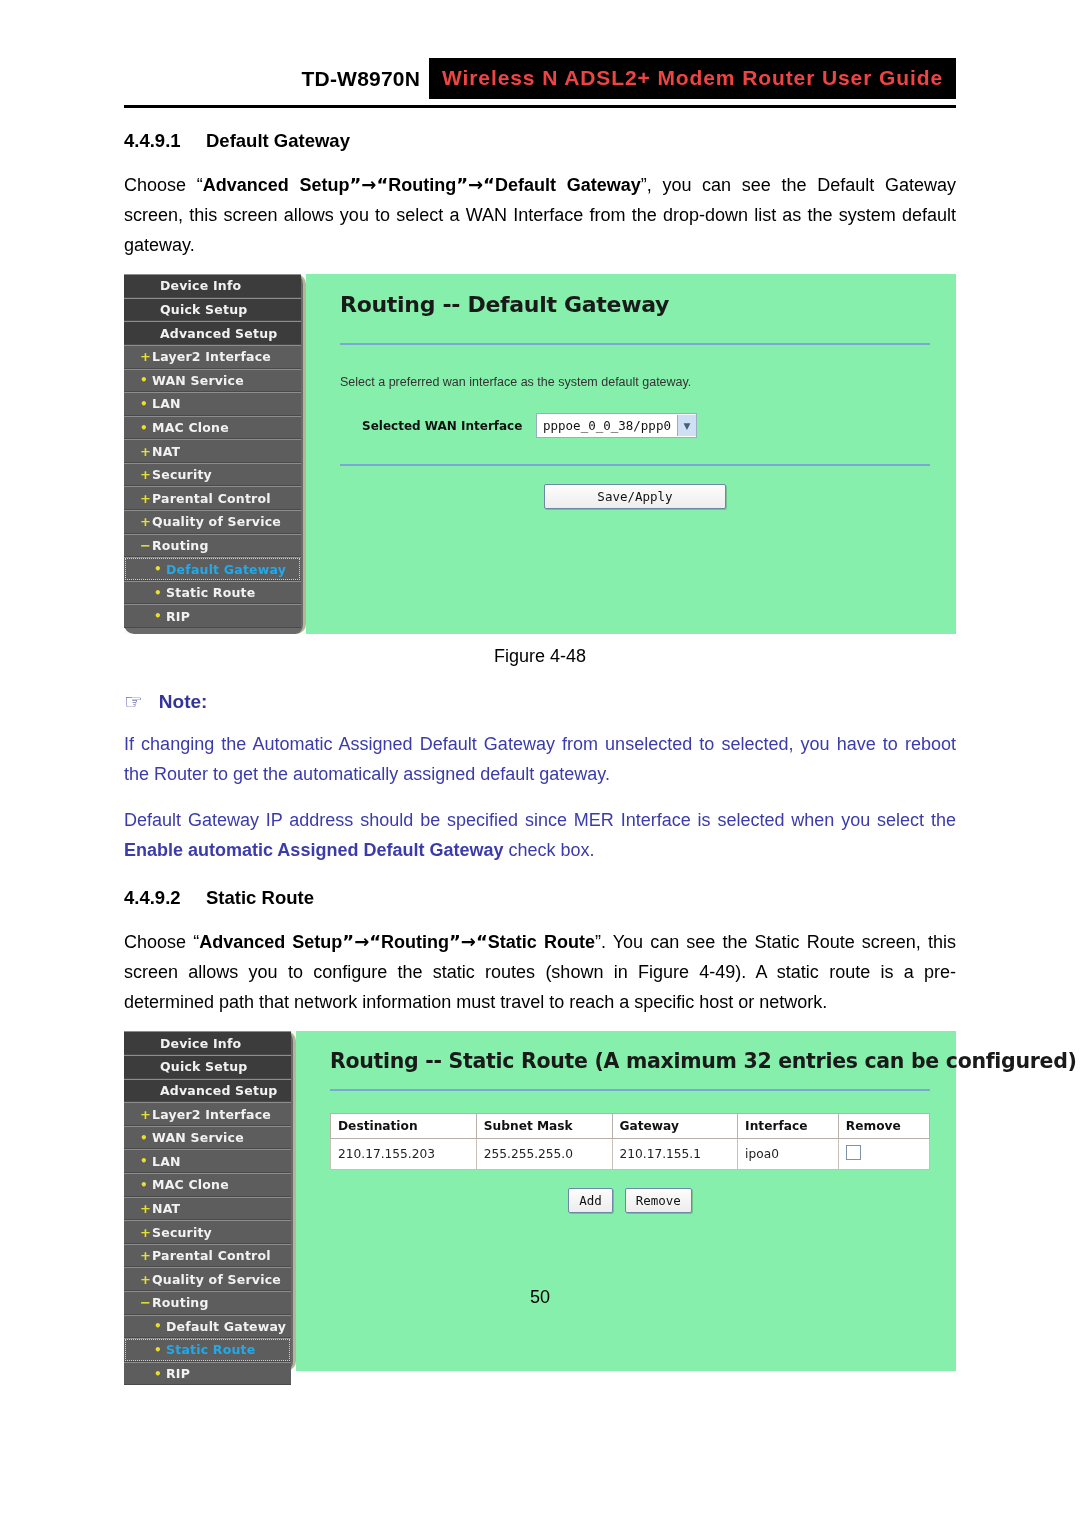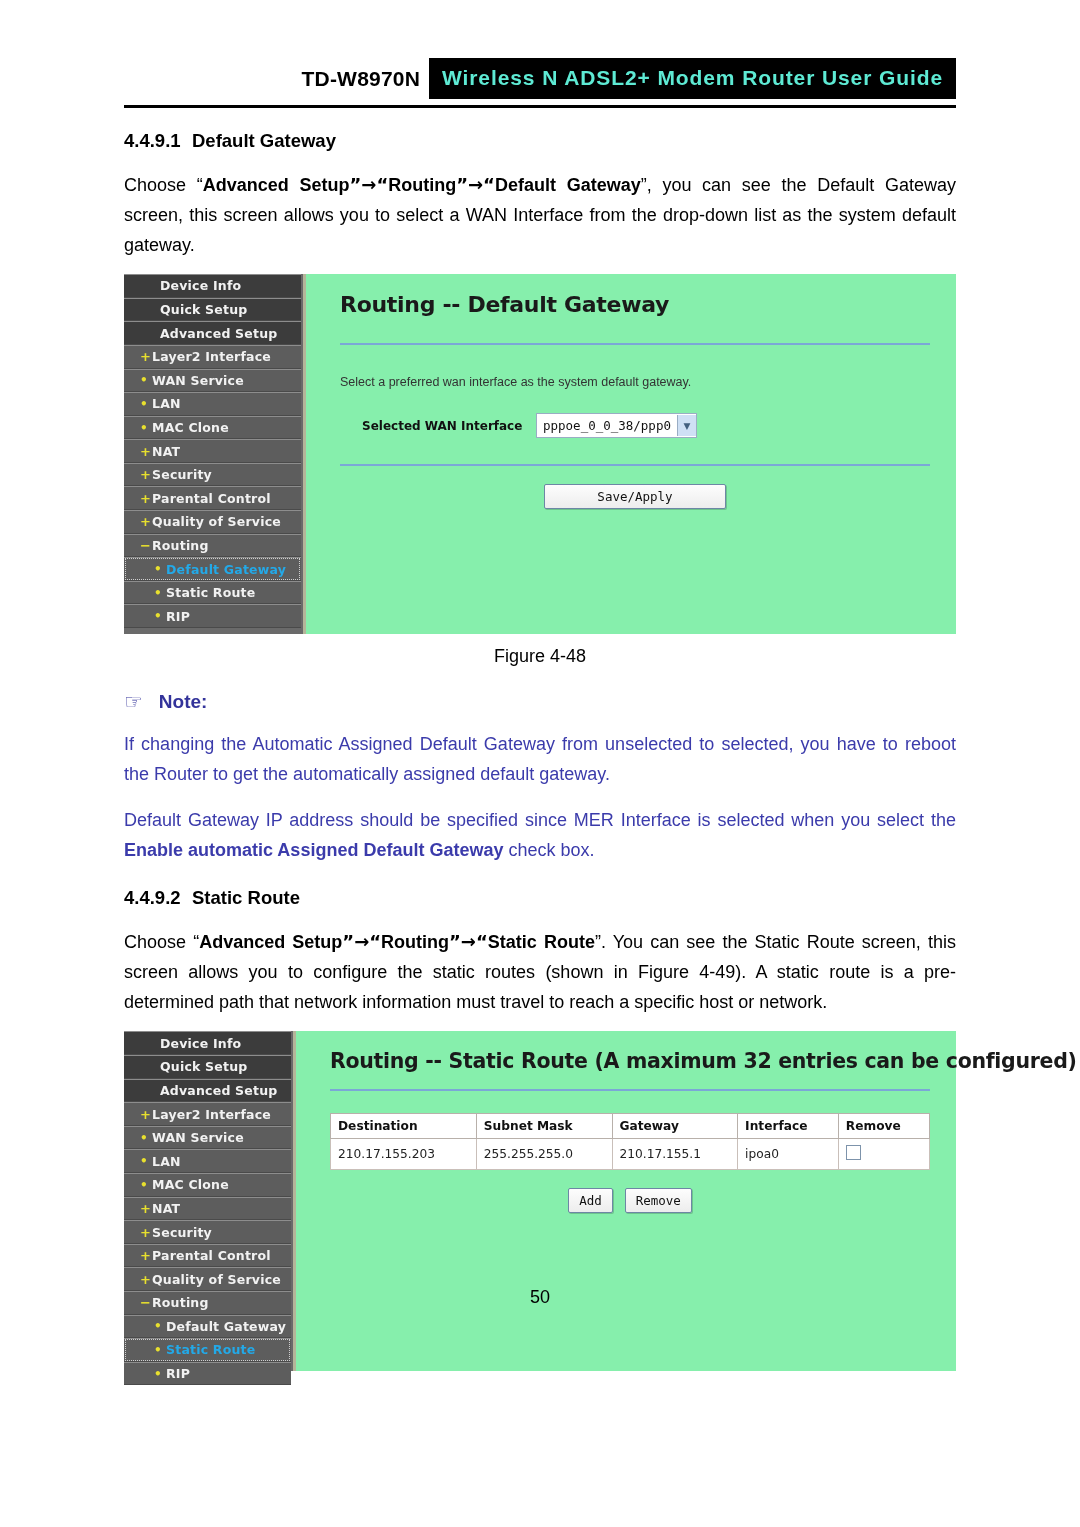--- a/index.html
+++ b/index.html
@@ -35,39 +35,40 @@
     font-size: 21px;
     font-weight: bold;
     letter-spacing: 0.2px;
     color: #000;
     display: flex;
     align-items: center;
     padding-right: 9px;
   }
   .doc-header .banner {
     background: #000000;
-    color: #5eead4;
+    color: #ef4444;
     font-size: 21px;
     font-weight: bold;
     letter-spacing: 0.9px;
     padding: 8px 13px 9px 13px;
     white-space: nowrap;
   }
   .header-rule {
     margin-top: 6px;
     border-top: 3px solid #000000;
     height: 0;
   }
 
   
   .sec-heading {
     font-size: 18.5px;
     font-weight: bold;
     margin-top: 22px;
     display: flex;
+    gap: 14px;
   }
   .sec-heading .num { min-width: 68px; }
 
   p.body {
     font-size: 18px;
     line-height: 1.67;
     text-align: justify;
     margin: 18px 0 0 0;
   }
   p.body b { font-weight: bold; }
@@ -123,20 +124,21 @@
   .shot.fig1 { height: 360px; }
   .shot.fig2 { height: 340px; }
 
   .sidebar {
     width: 182px;
     flex: 0 0 auto;
     background: #6a6a6a;
     border-right: 3px solid #b5b59a;
     box-sizing: border-box;
     padding-right: 2px;
+    border-radius: 10px;
   }
   .shot.fig2 .sidebar { width: 172px; }
 
   .nav-item {
     height: 23.6px;
     box-sizing: border-box;
     display: flex;
     align-items: center;
     color: #f2f2f2;
     font-size: 12.5px;

